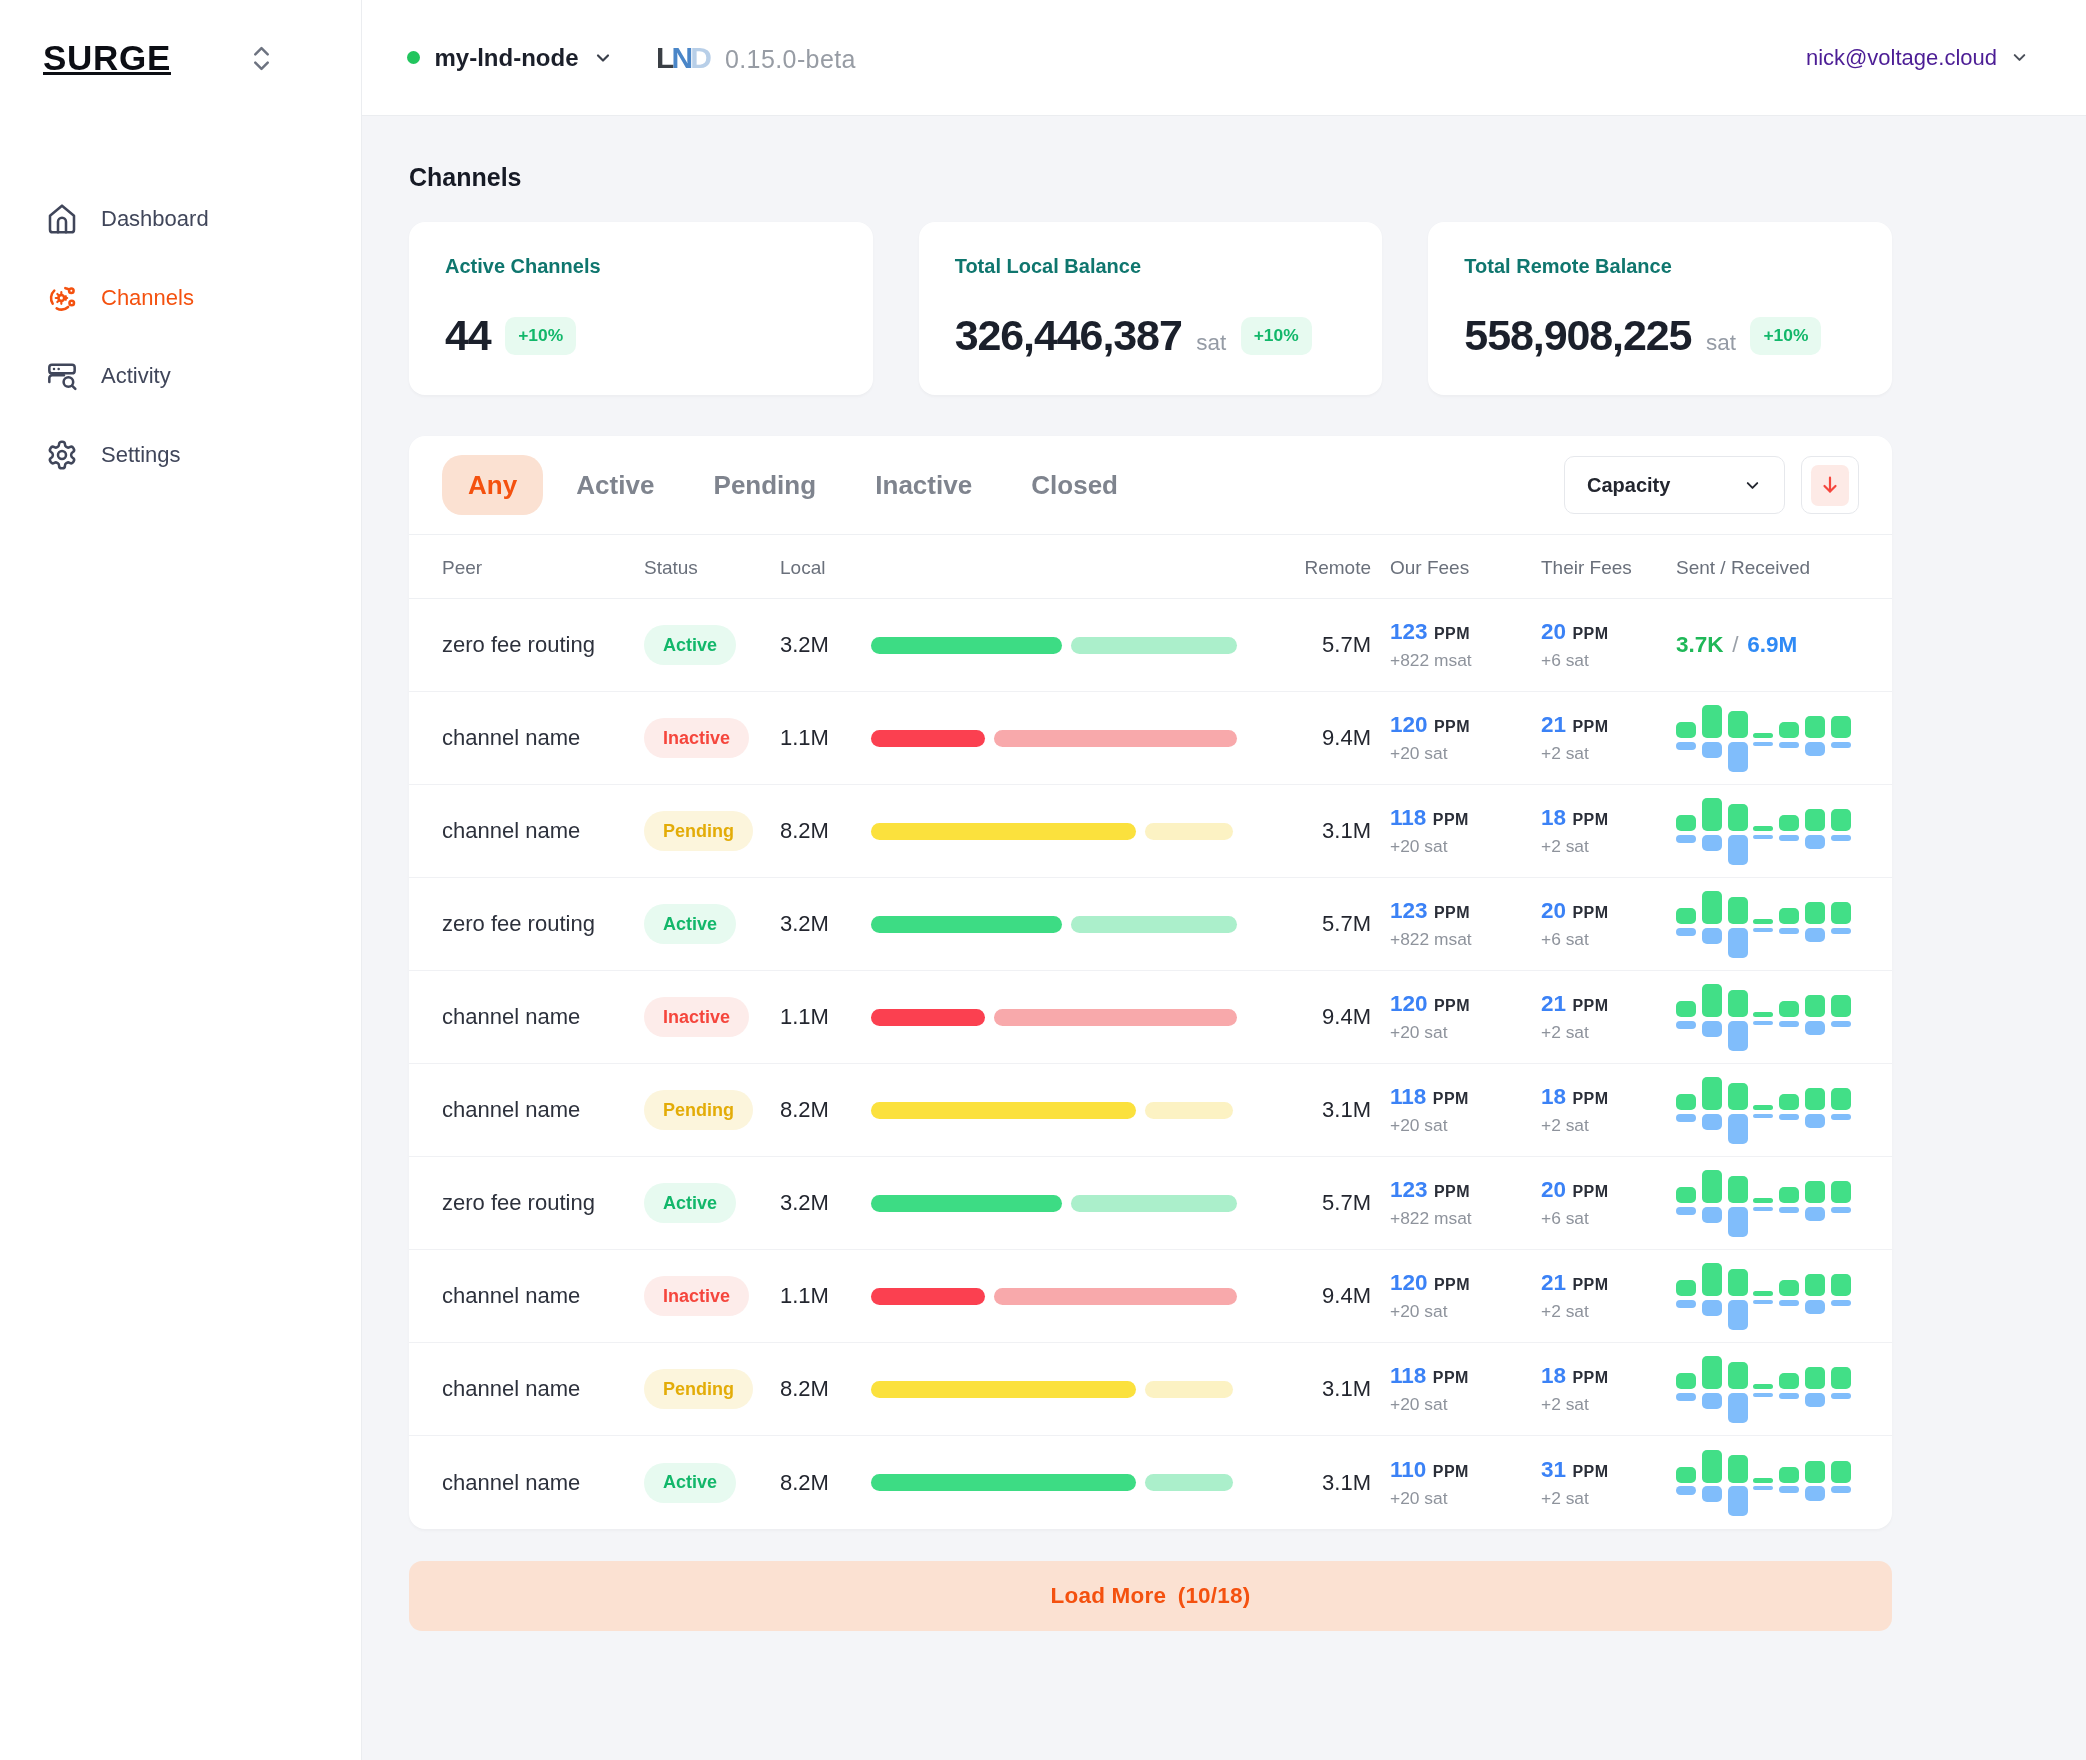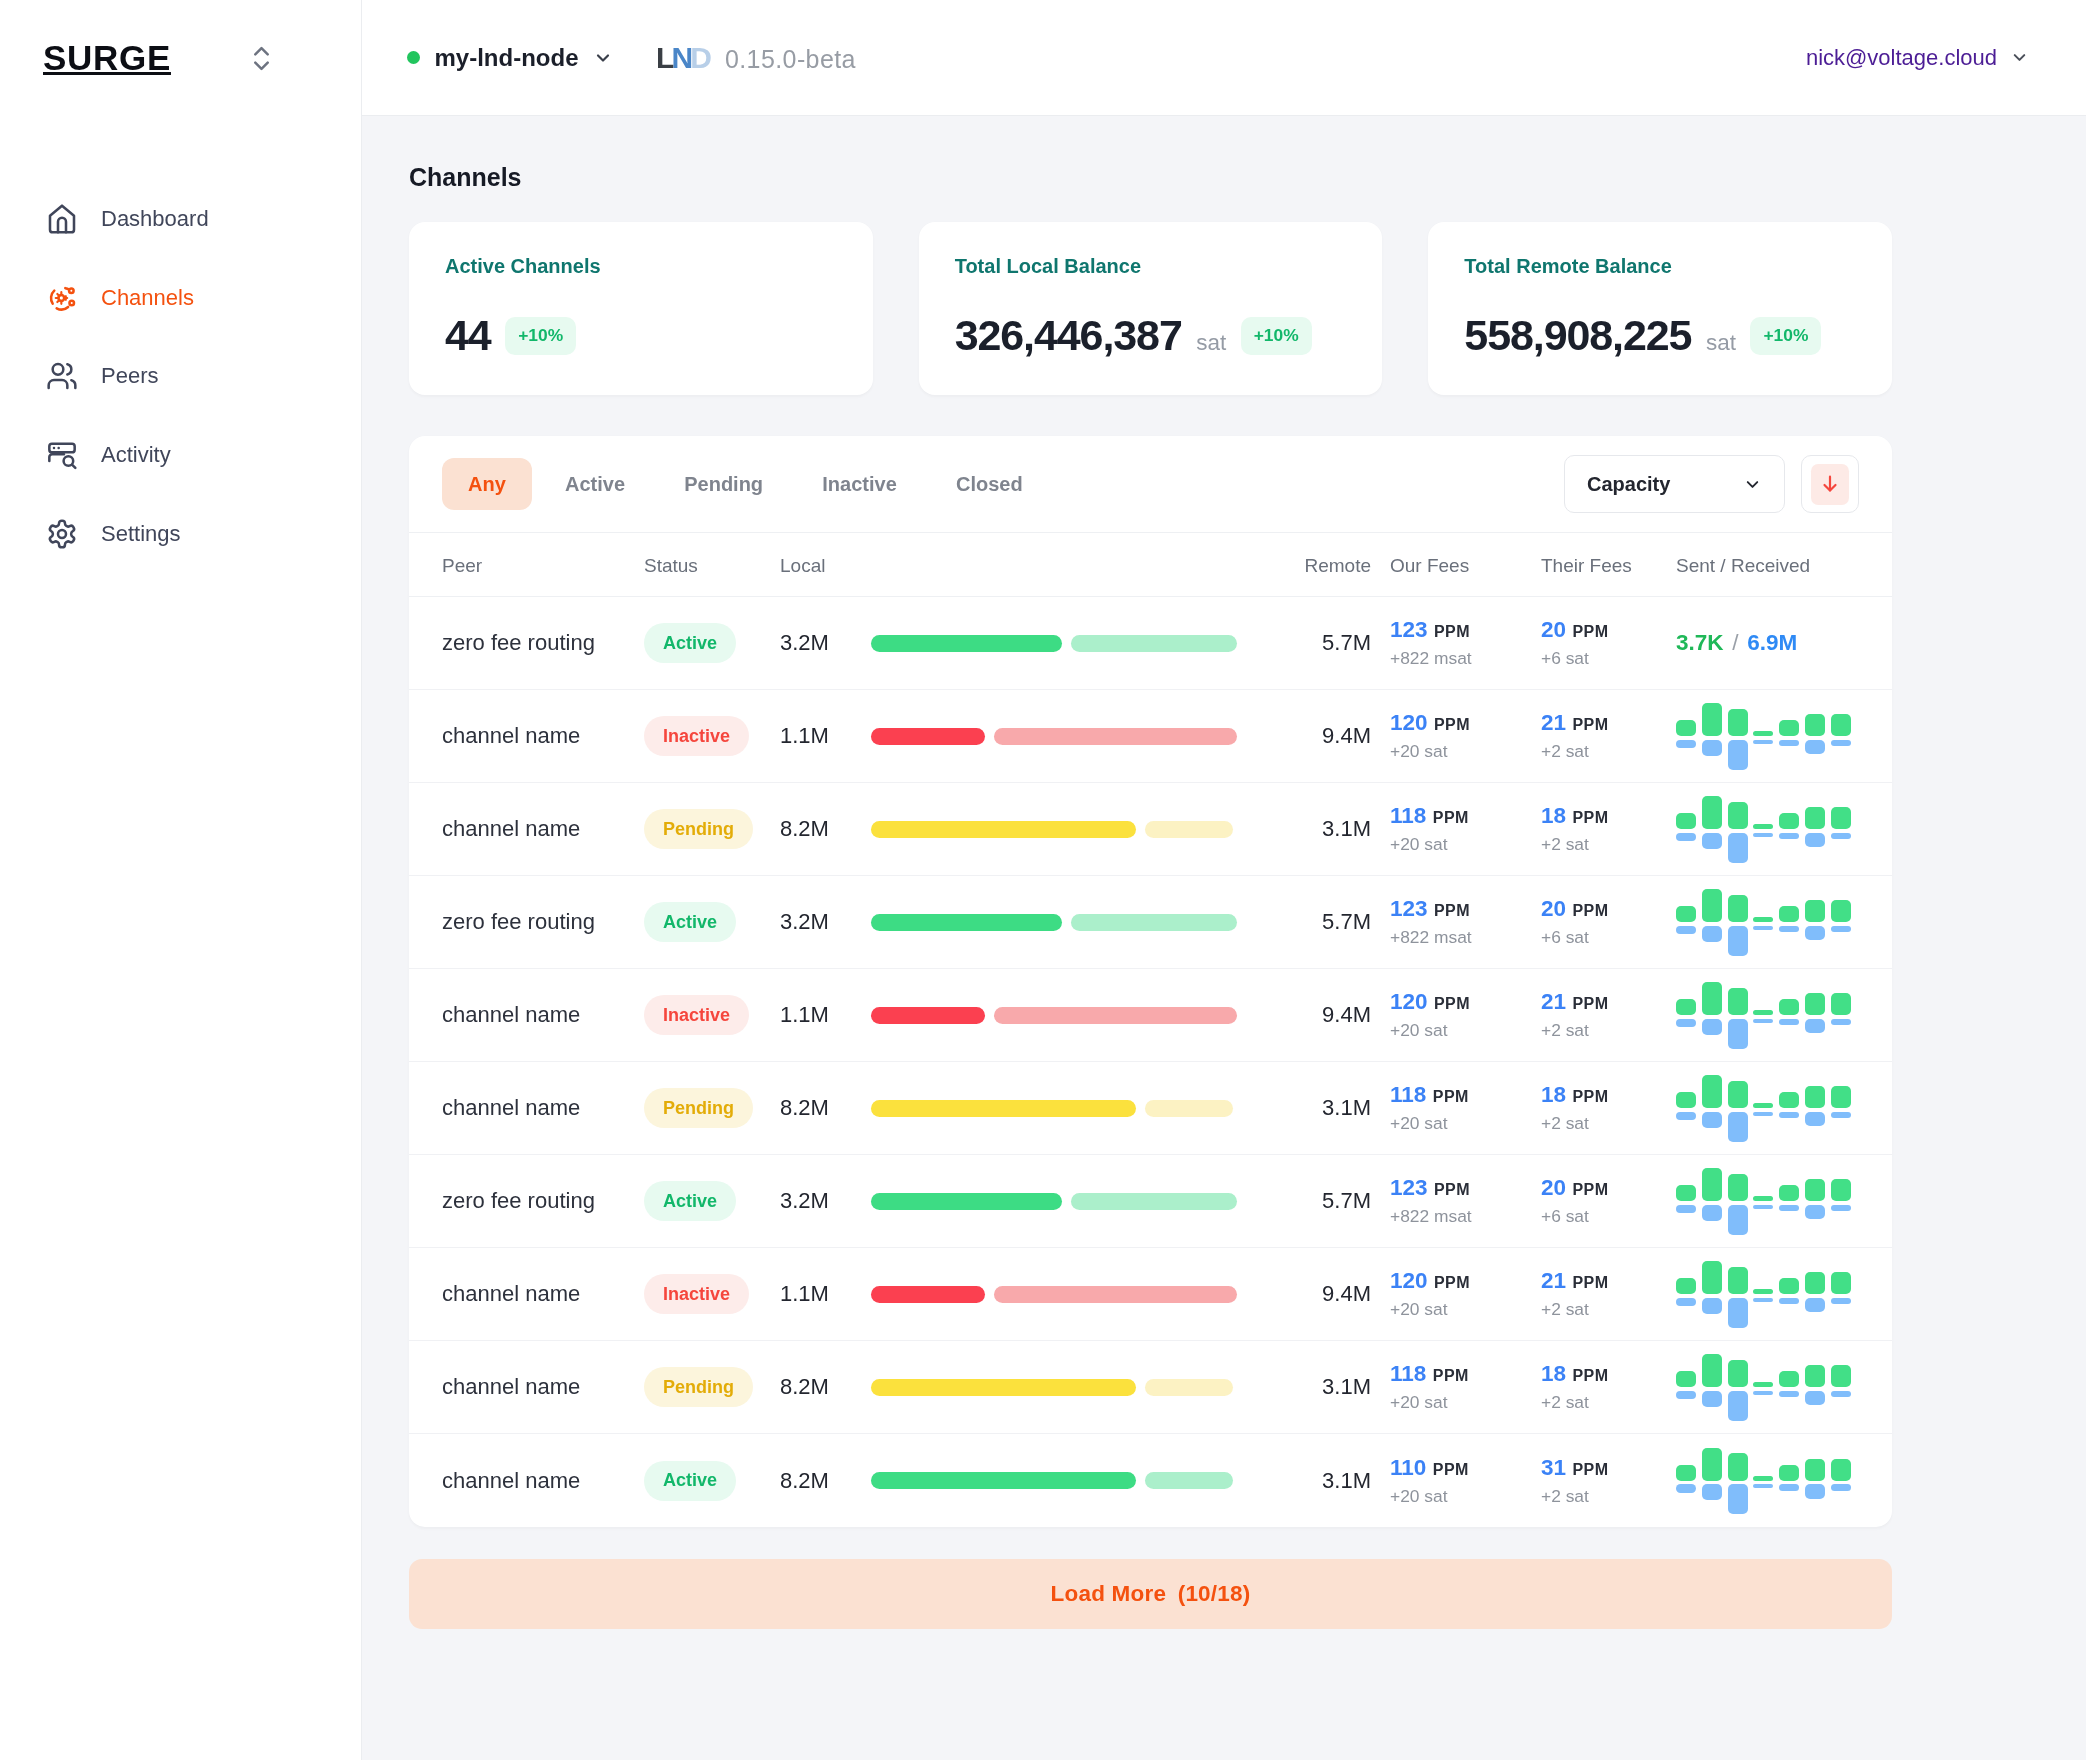--- a/index.html
+++ b/index.html
@@ -37,21 +37,21 @@
   .card-label { font-size:20px; font-weight:700; color:#0f766e; }
   .card-valuerow { display:flex; align-items:baseline; gap:14.5px; margin-top:33px; }
   .card-value { font-size:43px; font-weight:700; color:#1b202b; letter-spacing:-1.1px; }
   .card-unit { font-size:22.5px; color:#959ba5; }
   .chip { font-size:17.4px; font-weight:700; padding:8.7px 13px; border-radius:10px; align-self:center; }
 
   
   .panel { background:#fff; border-radius:16px; box-shadow:0 1.4px 2.9px rgba(20,24,34,0.03); }
   .filter-row { display:flex; align-items:center; padding:19px 33px; border-bottom:1.4px solid #eef0f3; }
   .tabs { display:flex; align-items:center; gap:7.2px; }
-  .tab { font-size:20px; font-weight:600; color:#7f848e; padding:14.5px 26px; border-radius:12px; background:transparent; border:none; cursor:pointer; font-family:inherit; }
+  .tab { font-size:26px; font-weight:600; color:#7f848e; padding:14.5px 26px; border-radius:20px; background:transparent; border:none; cursor:pointer; font-family:inherit; }
   .tab.active { color:var(--accent); background:var(--accent-soft); font-weight:700; }
   .controls { margin-left:auto; display:flex; align-items:center; gap:16px; }
   .select { width:221px; height:58px; border:1.4px solid #e6e8ec; border-radius:10px; display:flex; align-items:center; justify-content:space-between; padding:0 22px; cursor:pointer; background:#fff; }
   .select-label { font-size:20px; font-weight:600; color:#23262f; }
   .sort-btn { width:58px; height:58px; border:1.4px solid #e6e8ec; border-radius:10px; background:#fff; display:flex; align-items:center; justify-content:center; cursor:pointer; }
   .sort-inner { width:38px; height:41px; border-radius:7.2px; display:flex; align-items:center; justify-content:center; }
   .search { width:320px; height:58px; border:1.4px solid #e6e8ec; border-radius:10px; display:flex; align-items:center; gap:14.5px; padding:0 20px; background:#fff; }
   .search input { border:none; outline:none; flex:1; font-size:20px; font-family:inherit; color:#23262f; background:transparent; }
   .search input::placeholder { color:#9aa0a8; }
 
@@ -112,31 +112,20 @@
             <circle cx="19" cy="6.5" r="1.7"></circle>
             <circle cx="19.3" cy="15.8" r="1.7"></circle>
             <path d="M14.5 4.6a7.6 7.6 0 0 1 2.9 1"></path>
           </svg>
         </span>
         <span>Channels</span>
       </div>
       <div class="nav-item">
         <span class="nicon">
           <svg viewBox="0 0 24 24" width="32" height="32" fill="none" stroke="currentColor" stroke-width="1.9" stroke-linecap="round" stroke-linejoin="round">
-            <path d="M16 21v-2a4 4 0 0 0-4-4H6a4 4 0 0 0-4 4v2"></path>
-            <circle cx="9" cy="7" r="4"></circle>
-            <path d="M22 21v-2a4 4 0 0 0-3-3.87"></path>
-            <path d="M16 3.13a4 4 0 0 1 0 7.75"></path>
-          </svg>
-        </span>
-        <span>Peers</span>
-      </div>
-      <div class="nav-item">
-        <span class="nicon">
-          <svg viewBox="0 0 24 24" width="32" height="32" fill="none" stroke="currentColor" stroke-width="1.9" stroke-linecap="round" stroke-linejoin="round">
             <rect x="2.5" y="3.5" width="19" height="6.5" rx="2"></rect>
             <path d="M2.5 16.5v-3a2 2 0 0 1 2-2h9"></path>
             <path d="M6 6.8h.01M9.5 6.8h.01"></path>
             <circle cx="16.8" cy="16.5" r="3.6"></circle>
             <path d="M19.5 19.2 22 21.7"></path>
           </svg>
         </span>
         <span>Activity</span>
       </div>
       <div class="nav-item">

